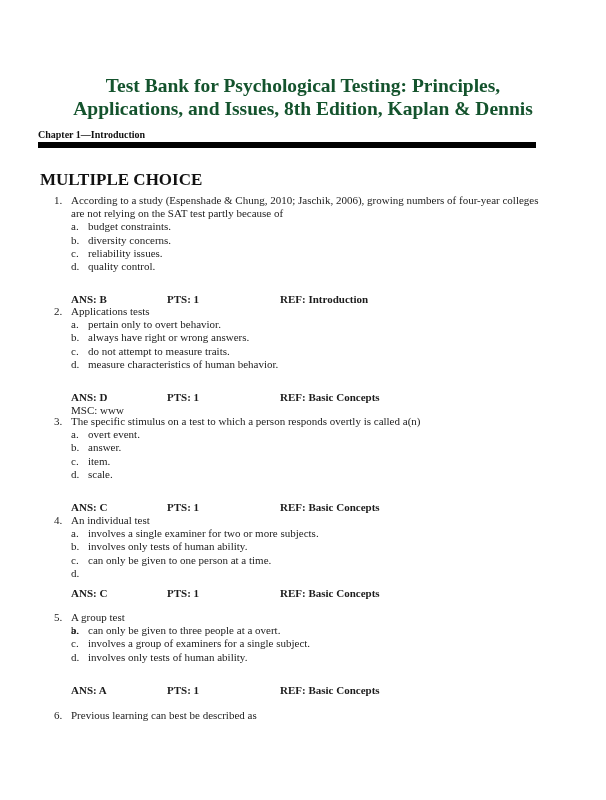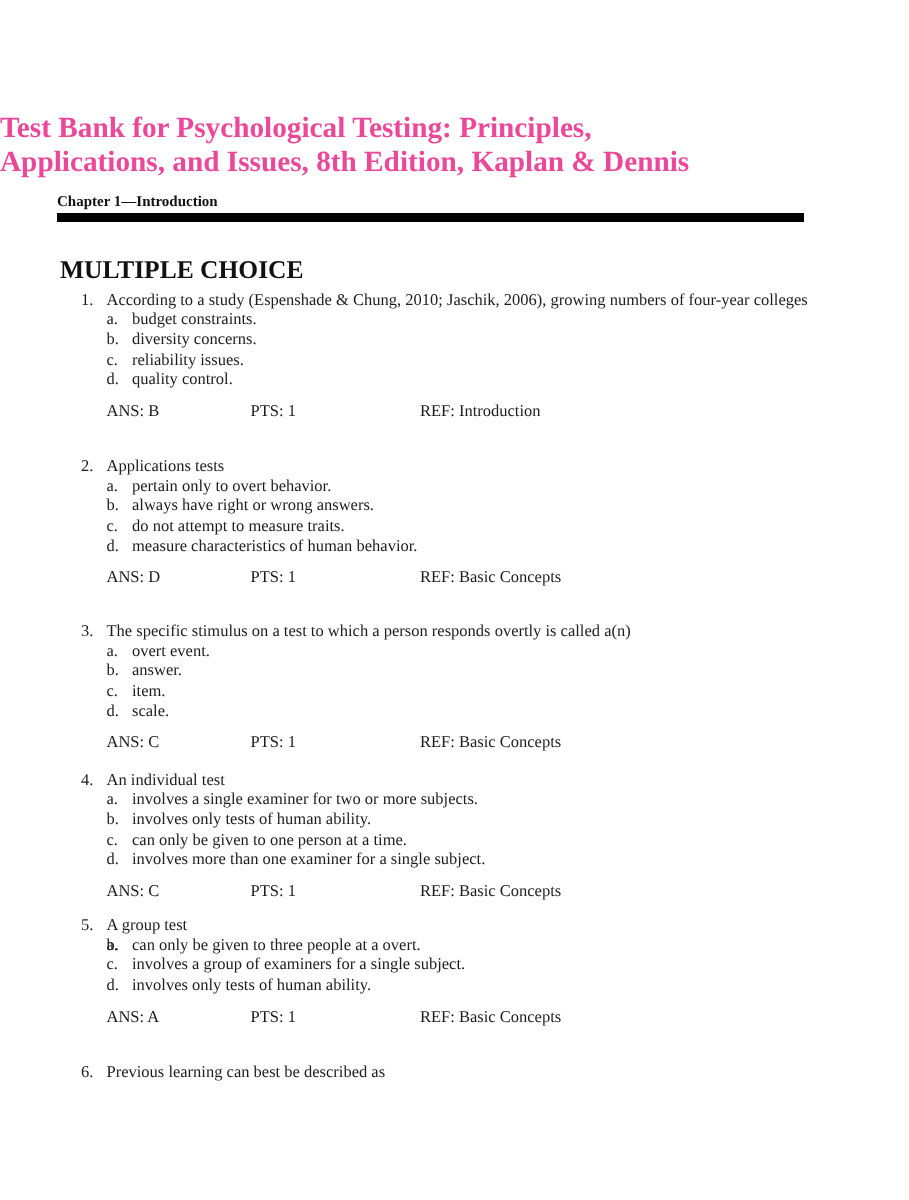--- a/index.html
+++ b/index.html
@@ -3,41 +3,41 @@
   <meta charset="utf-8">
   <style>
     html, body { margin: 0; padding: 0; background: #ffffff; }
     body {
       width: 606px; height: 800px; position: relative; overflow: hidden;
       font-family: "Liberation Serif", "DejaVu Serif", serif;
       color: #1c1c1c;
     }
     .title {
       position: absolute; left: 0; top: 74px; width: 606px;
-      font-weight: bold; font-size: 19.5px; line-height: 23px;
-      color: #ec4899;
+      text-align: center; font-weight: bold; font-size: 19.5px; line-height: 23px;
+      color: #14532d;
     }
     .chapter {
       position: absolute; left: 38px; top: 129px;
       font-weight: bold; font-size: 10px; color: #111;
     }
     .rule {
       position: absolute; left: 38px; top: 142px; width: 498px; height: 6px; background: #000;
     }
     .section {
       position: absolute; left: 40px; top: 170px;
       font-weight: bold; font-size: 17px; color: #111;
     }
     .q { position: absolute; left: 54px; font-size: 11px; line-height: 13.2px; }
     .q .stem { position: relative; padding-left: 17px; width: 470px; }
     .q .num { position: absolute; left: 0; top: 0; }
     .q .opts { margin-left: 17px; }
     .q .opt { position: relative; padding-left: 17px; }
     .q .opt .letter { position: absolute; left: 0; }
-    .meta { margin-left: 17px; margin-top: 8px; position: relative; height: 13px; }
+    .meta { margin-left: 17px; margin-top: 20px; position: relative; height: 13px; font-weight: bold; }
     .meta span { position: absolute; top: 0; }
     .meta .ans { left: 0; }
     .meta .pts { left: 96px; }
     .meta .ref { left: 209px; }
     .msc { margin-left: 17px; }
   </style>
 </head>
 <body>
 
 <div class="title">
@@ -47,20 +47,21 @@
 
 <div class="chapter">Chapter 1—Introduction</div>
 <div class="rule"></div>
 
 <div class="section">MULTIPLE CHOICE</div>
 
 <div class="q" style="top:194px;">
   <div class="stem">
     <span class="num">1.</span>
     <div>According to a study (Espenshade &amp; Chung, 2010; Jaschik, 2006), growing numbers of four-year colleges</div>
+    <div>are not relying on the SAT test partly because of</div>
   </div>
   <div class="opts">
     <div class="opt"><span class="letter">a.</span><span>budget constraints.</span></div>
     <div class="opt"><span class="letter">b.</span><span>diversity concerns.</span></div>
     <div class="opt"><span class="letter">c.</span><span>reliability issues.</span></div>
     <div class="opt"><span class="letter">d.</span><span>quality control.</span></div>
   </div>
   <div class="meta">
     <span class="ans">ANS:  B</span>
     <span class="pts">PTS:   1</span>
@@ -77,20 +78,21 @@
     <div class="opt"><span class="letter">a.</span><span>pertain only to overt behavior.</span></div>
     <div class="opt"><span class="letter">b.</span><span>always have right or wrong answers.</span></div>
     <div class="opt"><span class="letter">c.</span><span>do not attempt to measure traits.</span></div>
     <div class="opt"><span class="letter">d.</span><span>measure characteristics of human behavior.</span></div>
   </div>
   <div class="meta">
     <span class="ans">ANS:  D</span>
     <span class="pts">PTS:   1</span>
     <span class="ref">REF:   Basic Concepts</span>
   </div>
+  <div class="msc">MSC:  www</div>
 </div>
 
 <div class="q" style="top:415px;">
   <div class="stem">
     <span class="num">3.</span>
     <div>The specific stimulus on a test to which a person responds overtly is called a(n)</div>
   </div>
   <div class="opts">
     <div class="opt"><span class="letter">a.</span><span>overt event.</span></div>
     <div class="opt"><span class="letter">b.</span><span>answer.</span></div>
@@ -106,21 +108,21 @@
 
 <div class="q" style="top:514px;">
   <div class="stem">
     <span class="num">4.</span>
     <div>An individual test</div>
   </div>
   <div class="opts">
     <div class="opt"><span class="letter">a.</span><span>involves a single examiner for two or more subjects.</span></div>
     <div class="opt"><span class="letter">b.</span><span>involves only tests of human ability.</span></div>
     <div class="opt"><span class="letter">c.</span><span>can only be given to one person at a time.</span></div>
-    <div class="opt"><span class="letter">d.</span><span>involves more than one examiner for a single subject.</span></div>
+    <div class="opt"><span class="letter">d.</span></div>
   </div>
   <div class="meta">
     <span class="ans">ANS:  C</span>
     <span class="pts">PTS:   1</span>
     <span class="ref">REF:   Basic Concepts</span>
   </div>
 </div>
 
 <div class="q" style="top:611px;">
   <div class="stem">

